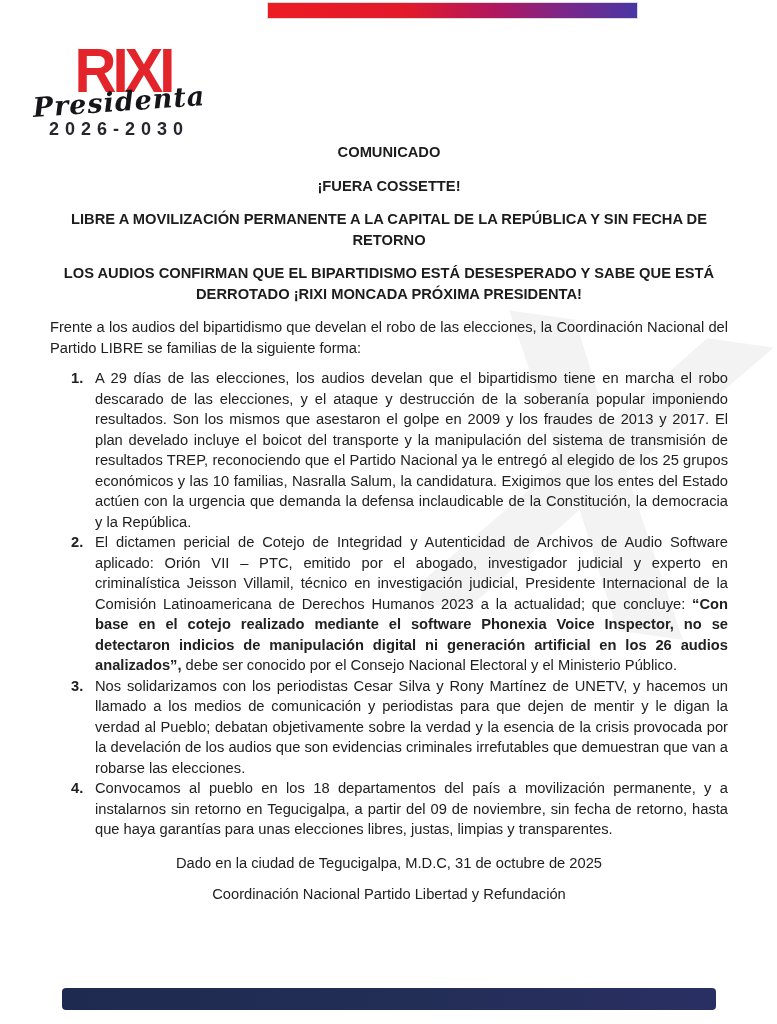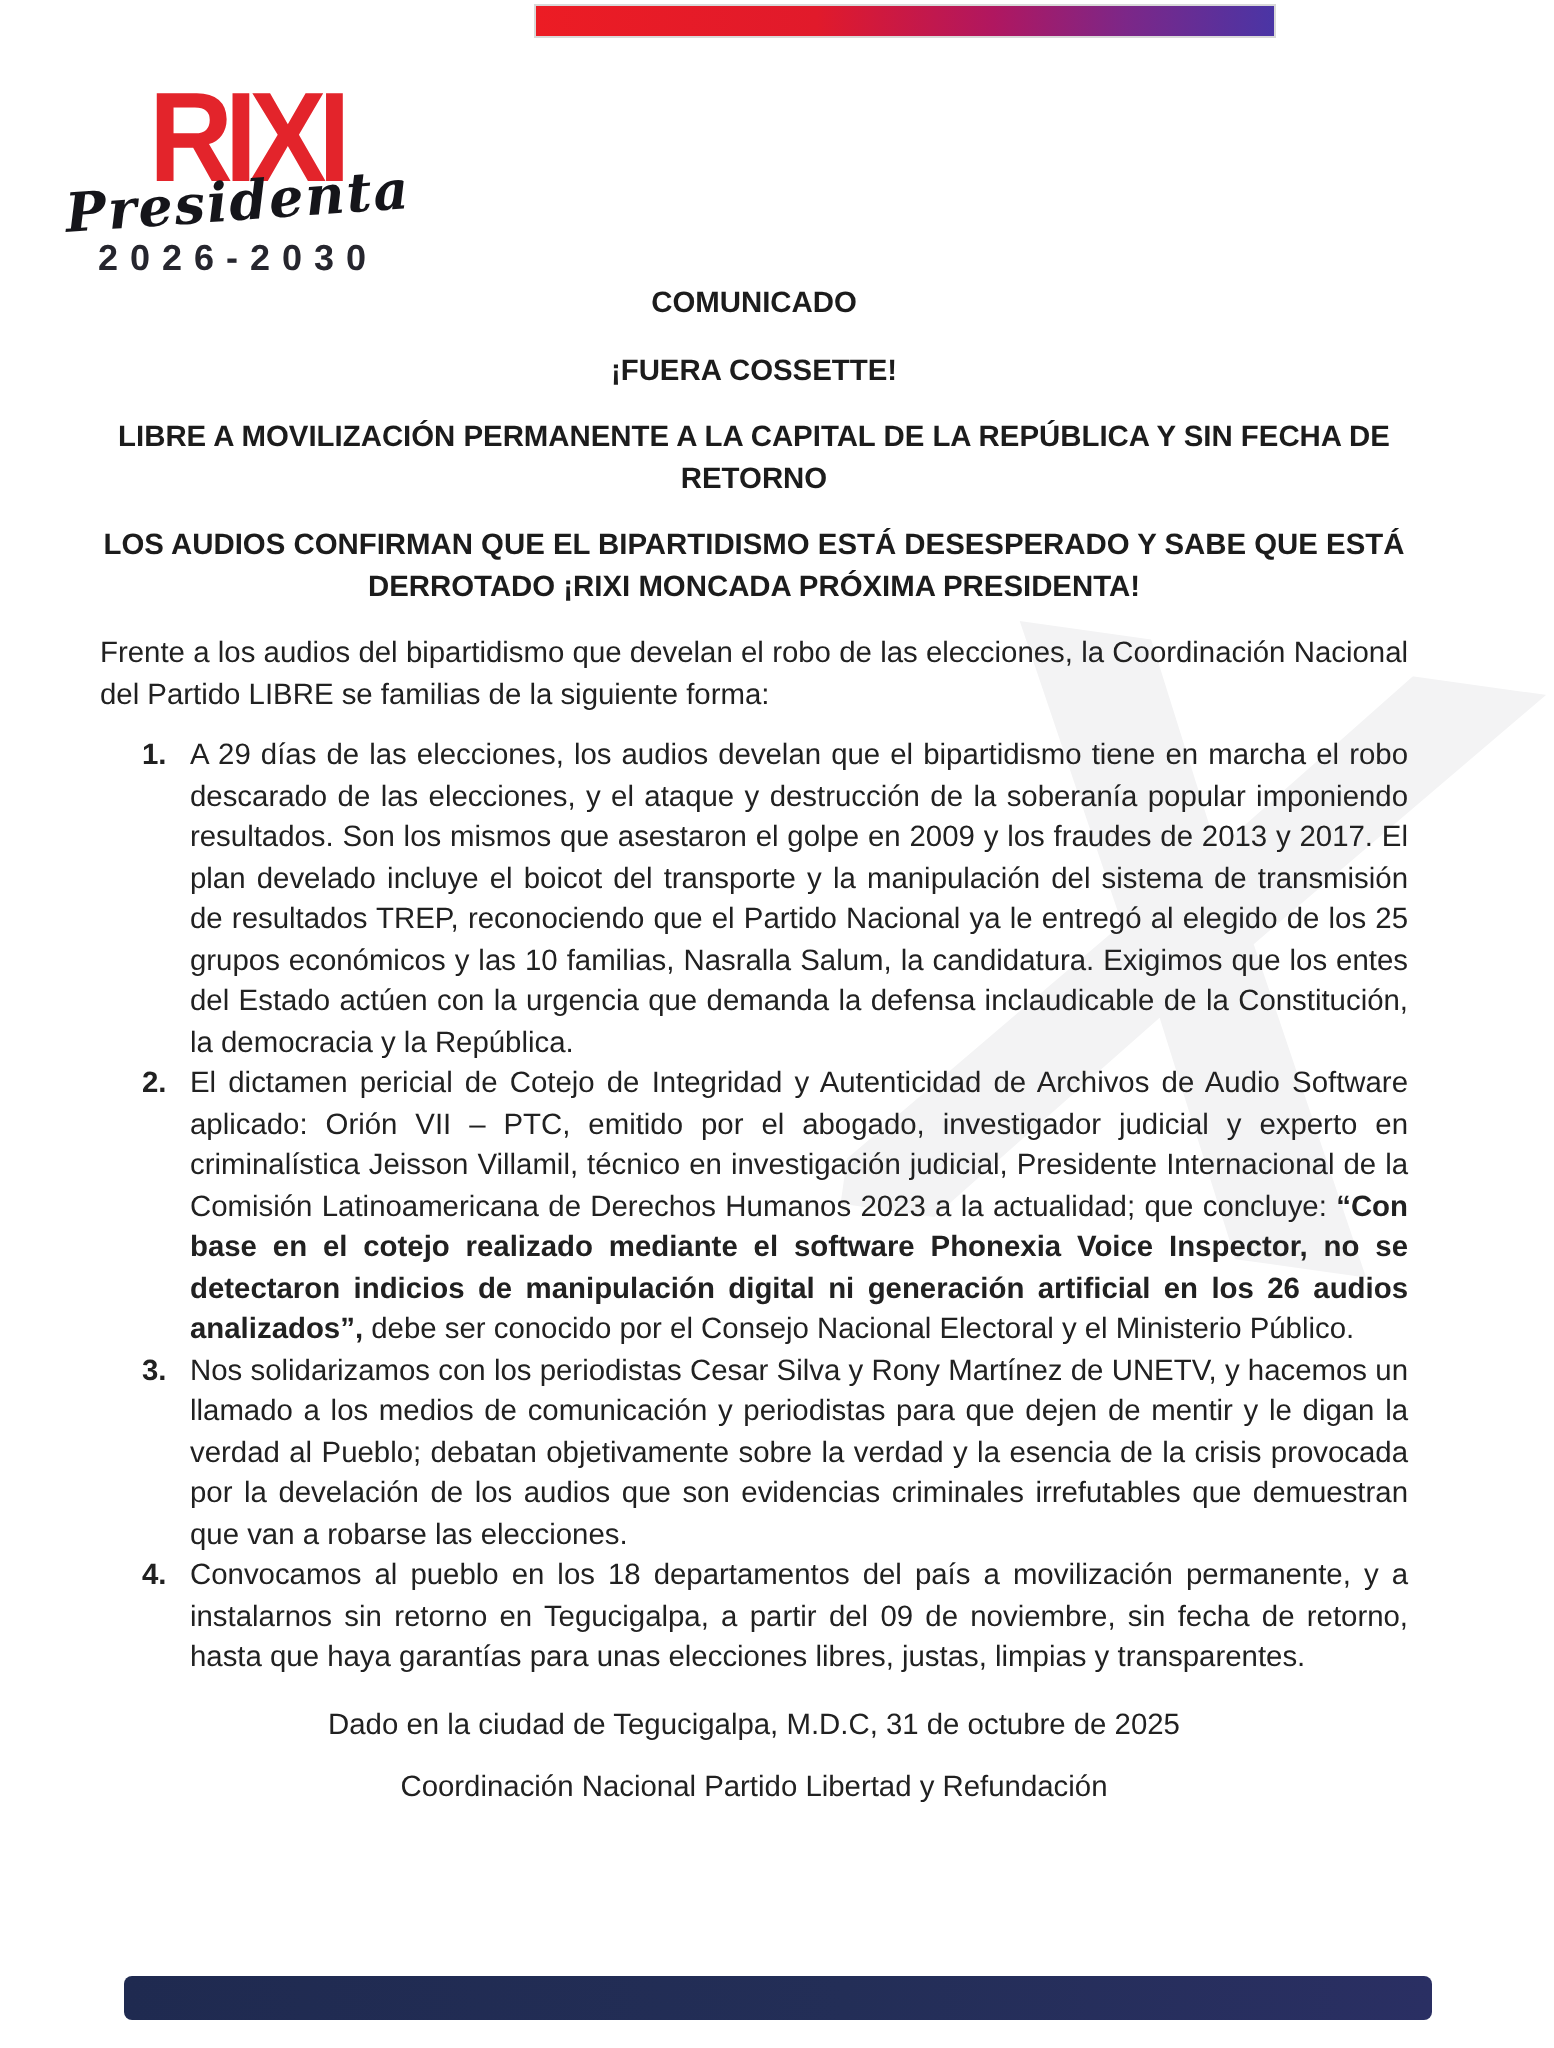--- a/index.html
+++ b/index.html
@@ -73,21 +73,21 @@
     font-size: 18px;
     font-weight: bold;
     letter-spacing: 6px;
     color: #26262e;
     margin-top: 3px;
   }
   
   .content {
     position: relative;
     z-index: 1;
-    padding: 142px 73px 0 50px;
+    padding: 142px 49px 0 50px;
   }
   .heading {
     text-align: center;
     font-weight: bold;
     font-size: 14.7px;
     line-height: 20.5px;
     color: #1c1c1c;
     margin: 0 0 13px 0;
   }
   .intro {

